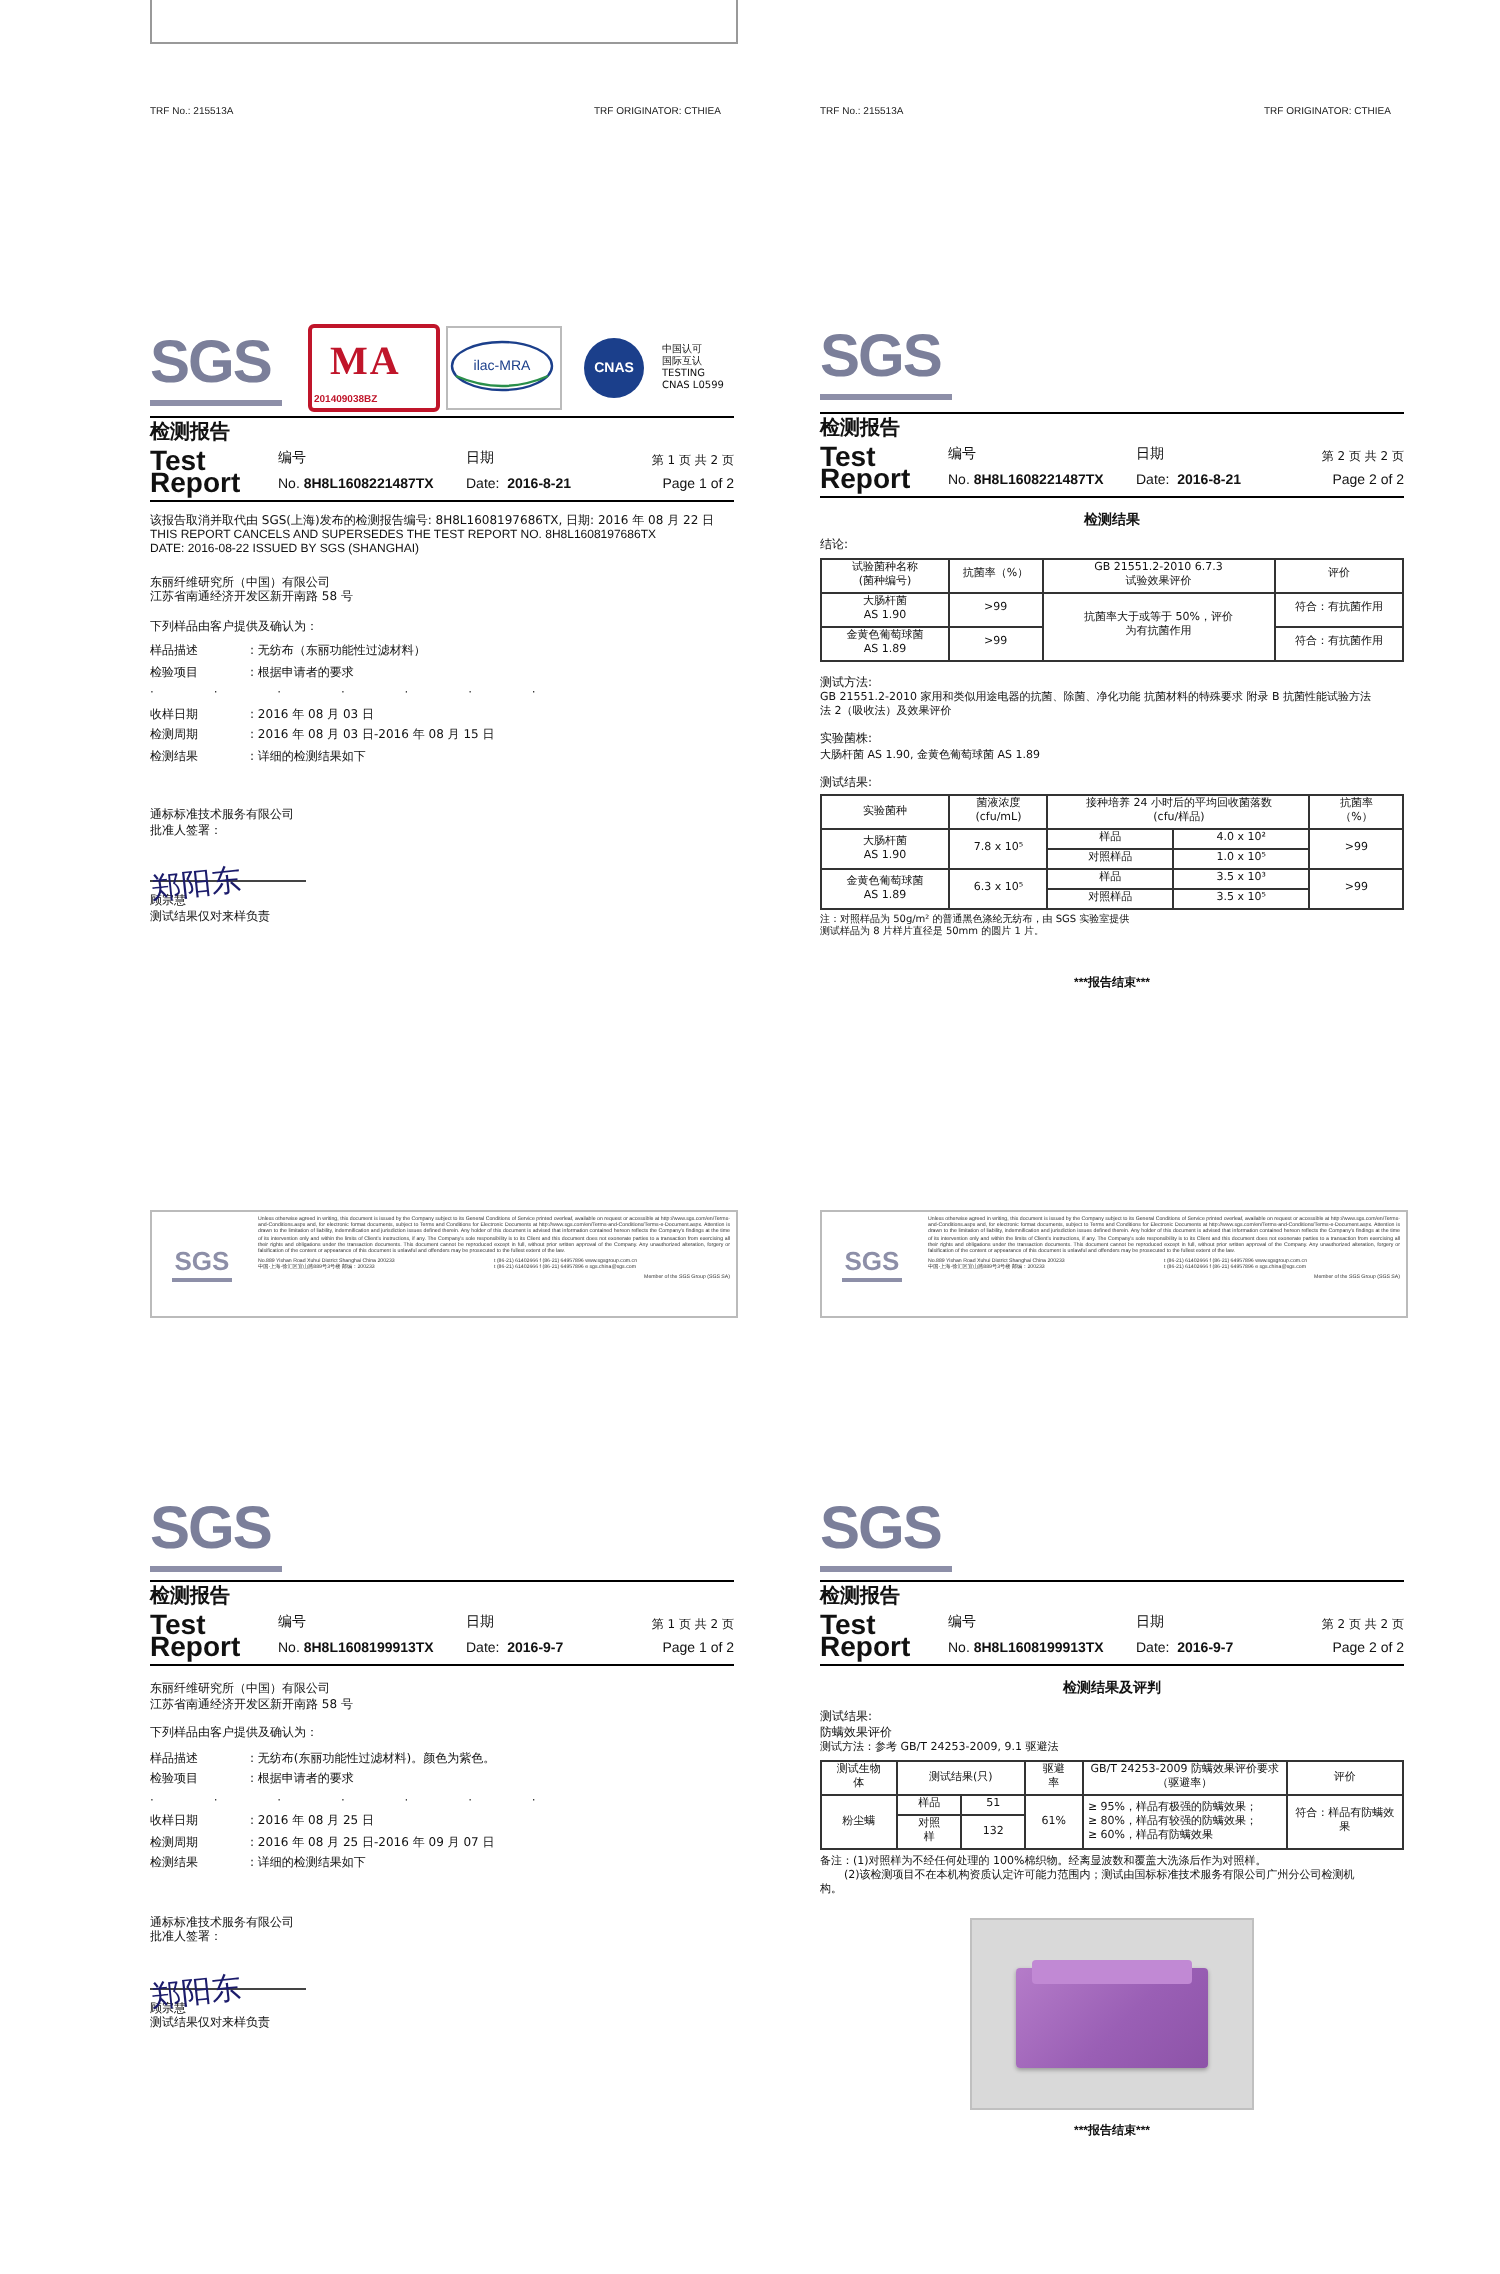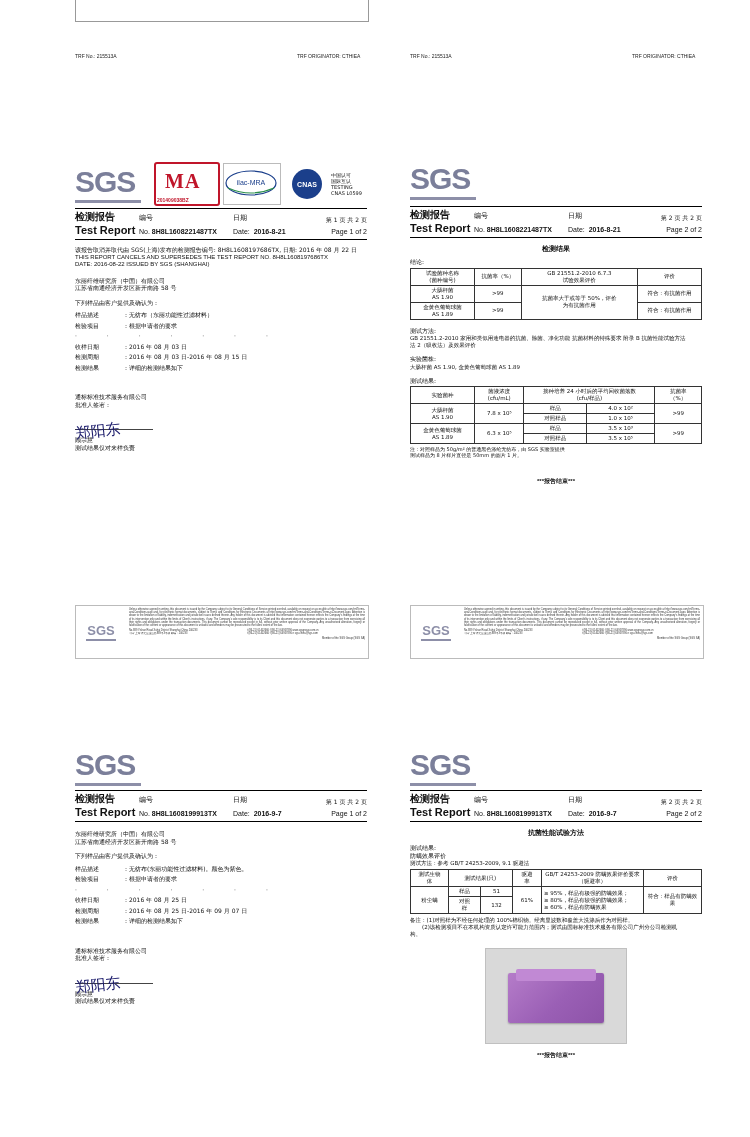--- a/index.html
+++ b/index.html
@@ -4,21 +4,21 @@
 <style>
   html,body{margin:0;padding:0;background:#ffffff;}
   body{width:750px;height:1137px;position:relative;font-family:"Liberation Sans",sans-serif;color:#111;}
   .page{position:absolute;}
 
   
   .t5{font-size:5px;line-height:6px;}
   .t55{font-size:5.5px;line-height:7px;}
   .t6{font-size:6px;line-height:7.5px;}
   .t7{font-size:7px;line-height:9px;}
-  .t9{font-size:11px;line-height:11px;}
+  .t9{font-size:14px;line-height:11px;}
   .t10{font-size:10px;line-height:12px;}
   .b{font-weight:bold;}
   .cn{font-family:"DejaVu Sans",sans-serif;}
 
   
   .sgs{font-family:"Liberation Sans",sans-serif;font-weight:bold;color:#7b7f9a;letter-spacing:-1px;}
   .sgs-under{height:3px;background:#8d8fa8;}
 
   
   .rep-head{border-top:1px solid #000;border-bottom:1px solid #000;}
@@ -409,21 +409,21 @@
         <div class="cn t7">日期</div>
         <div class="t7" style="margin-top:4px;"><span>Date:</span> &nbsp;<span class="b">2016-9-7</span></div>
       </div>
       <div style="width:60px;text-align:right;">
         <div class="cn t6">第 2 页 共 2 页</div>
         <div class="t7" style="margin-top:4px;">Page 2 of 2</div>
       </div>
     </div>
   </div>
 
-  <div class="cn t7 b" style="text-align:center;margin-top:7px;">抗菌性能试验方法</div>
+  <div class="cn t7 b" style="text-align:center;margin-top:7px;">检测结果及评判</div>
 
   <div class="cn t6" style="margin-top:6px;">测试结果:</div>
   <div class="cn t6">防螨效果评价</div>
   <div class="cn t55" style="margin-top:1px;">测试方法：参考 GB/T 24253-2009, 9.1 驱避法</div>
 
   <table class="gt" style="width:100%;margin-top:2px;">
     <tbody>
         <tr>
       <td style="width:13%;white-space:pre-line;">测试生物
 体</td>

